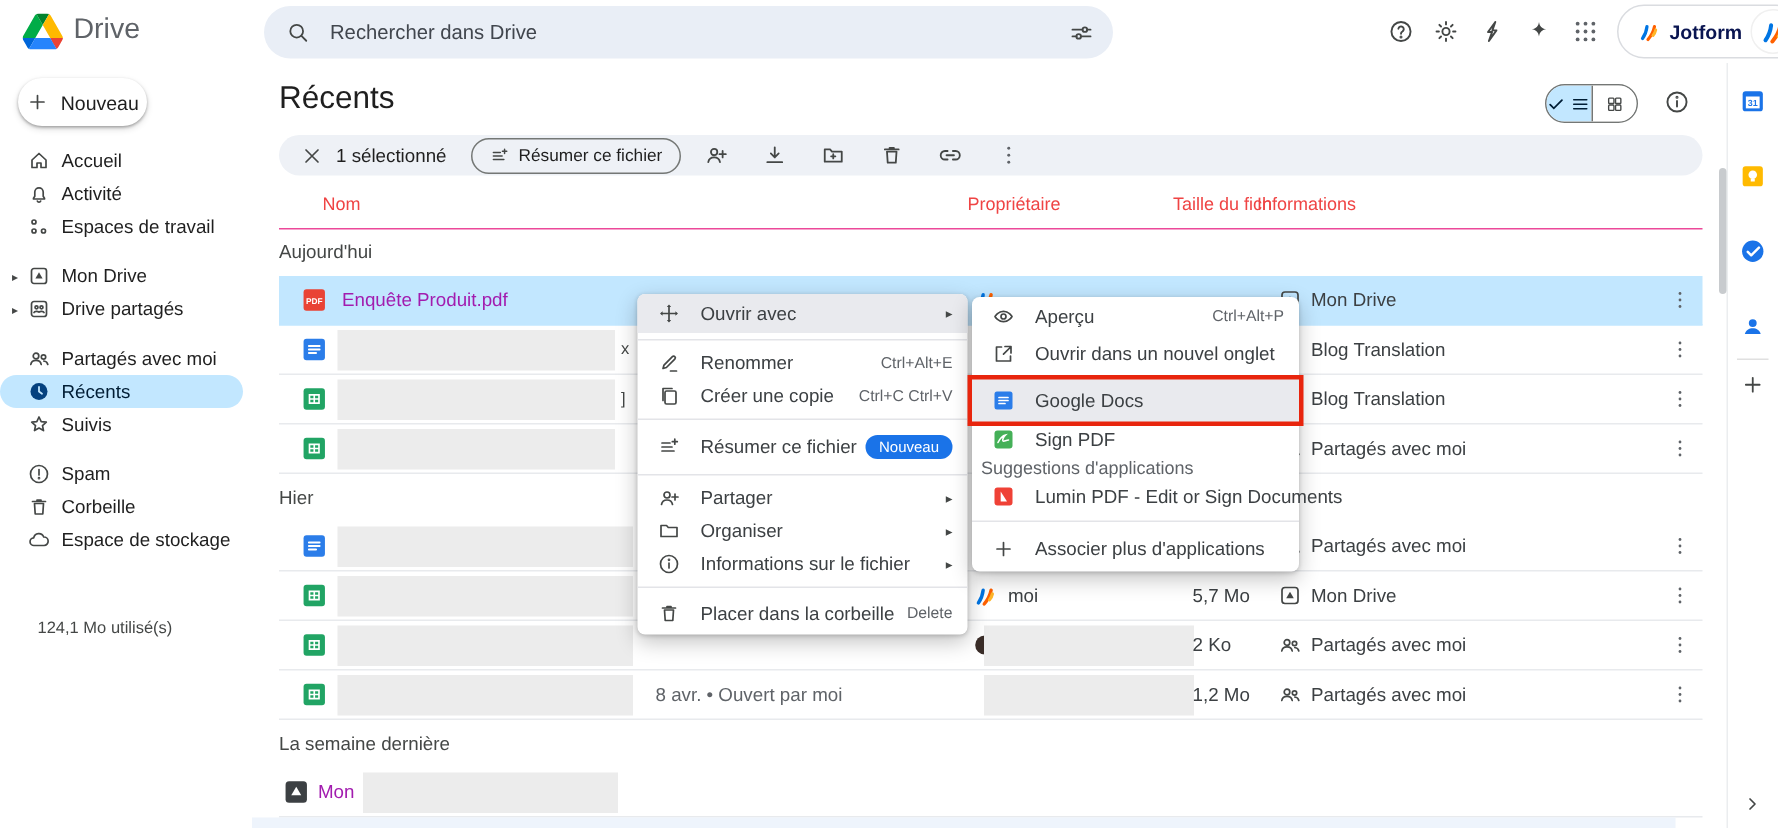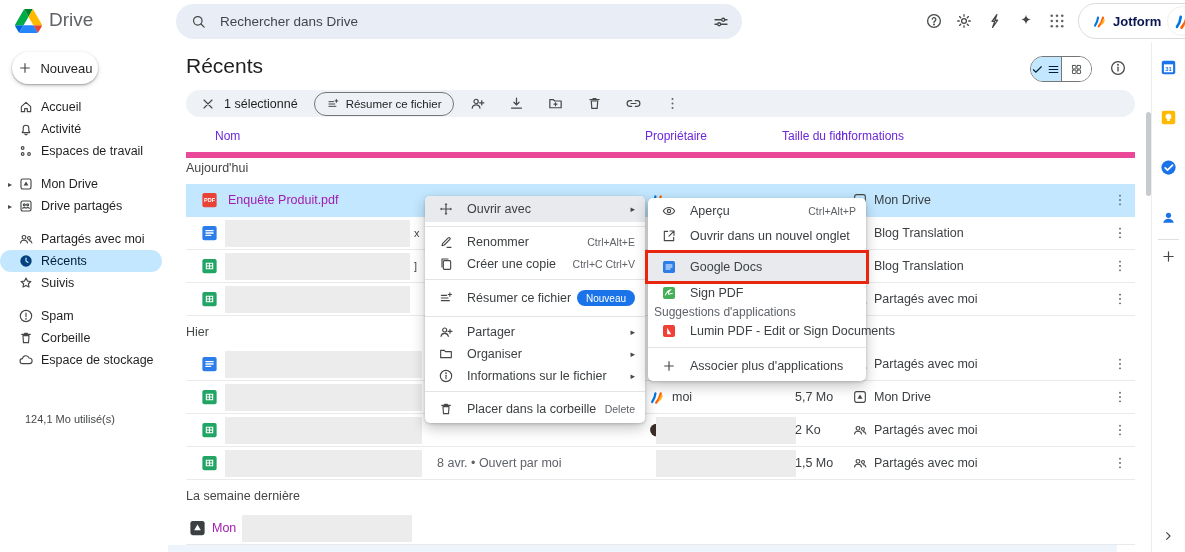--- a/index.html
+++ b/index.html
@@ -48,22 +48,22 @@
   .vseg .icn{width:13px;height:13px}
   .viewinfo{position:absolute;left:941px;top:17px;width:18px;height:18px;cursor:pointer}
   .selbar{position:absolute;left:18px;top:48px;width:949px;height:27px;background:#eef1f6;border-radius:14px;
     display:flex;align-items:center;gap:8px;padding:0 14px;box-sizing:border-box}
   .selbar .xic{width:16px;height:16px;cursor:pointer}
   .selcount{font-size:12.5px;font-weight:500;margin-right:8px}
   .sumpill{height:22px;border:1px solid #747775;border-radius:12px;display:flex;align-items:center;gap:6px;
     padding:0 11px;font-size:11.5px;color:#1f1f1f;background:transparent;cursor:pointer}
   .sumpill .icn{width:14px;height:14px}
   .tbi{width:17px;height:17px;margin:0 7px;cursor:pointer}
-  .thead{position:absolute;left:18px;top:78px;width:949px;height:32px;border-bottom:6px solid #ec4899;
-    font-size:12px;font-weight:500;color:#6d28d9}
+  .thead{position:absolute;left:18px;top:78px;width:949px;height:32px;border-bottom:1px solid #ec4899;
+    font-size:12px;font-weight:500;color:#ef4444}
   .thc{position:absolute;top:9px;white-space:nowrap}
   
   .list{position:absolute;left:18px;top:110px;width:949px}
   .srow{height:32px;display:flex;align-items:center;font-size:12.5px;font-weight:500;color:#444746}
   .frow{height:33px;border-bottom:1px solid #e8eaed;position:relative;font-size:12.5px;color:#3c4043;box-sizing:border-box}
   .frow.sel{background:#c2e7ff;border-bottom-color:#c2e7ff}
   .fa{position:absolute;top:50%;transform:translateY(-50%);white-space:nowrap}
   .ficon{width:19px;height:19px}
   .fname{font-weight:500;color:#a21caf}
   .redact{position:absolute;top:3px;height:27px;background:#ececec}
@@ -617,21 +617,21 @@
       </div>
       <div class="frow">
         <span class="icn fa ficon" style="left: 14px;">
           <svg viewBox="0 0 24 24">
             <rect x="3" y="3" width="18" height="18" rx="2.5" fill="#21a464"></rect>
             <path d="M8 8.5h8v7H8zM8 12h8M12 8.5v7" stroke="#fff" stroke-width="1.4" fill="none"></path>
           </svg>
         </span>
         <span class="redact" style="left: 39px; width: 197px;"></span>
         <span class="redact" style="left: 470px; width: 140px;"></span>
-        <span class="fa" style="left: 609px;">1,5 Mo</span>
+        <span class="fa" style="left: 609px;">1,2 Mo</span>
         <span class="fa note" style="left: 251px;">8 avr. • Ouvert par moi</span>
         <span class="icn fa locic" style="left: 666px;">
           <svg viewBox="0 0 24 24">
             <circle cx="9" cy="9.5" r="2.8" stroke="#444746" stroke-width="1.7" fill="none" stroke-linecap="round" stroke-linejoin="round"></circle>
             <path d="M3.8 18c.4-2.8 2.7-4.2 5.2-4.2s4.8 1.4 5.2 4.2" stroke="#444746" stroke-width="1.7" fill="none" stroke-linecap="round" stroke-linejoin="round"></path>
             <circle cx="16.5" cy="10.5" r="2.2" stroke="#444746" stroke-width="1.7" fill="none" stroke-linecap="round" stroke-linejoin="round"></circle>
             <path d="M16.8 14.5c2 .2 3.6 1.6 4 3.5" stroke="#444746" stroke-width="1.7" fill="none" stroke-linecap="round" stroke-linejoin="round"></path>
           </svg>
         </span>
         <span class="fa" style="left: 688px;">Partagés avec moi</span>

